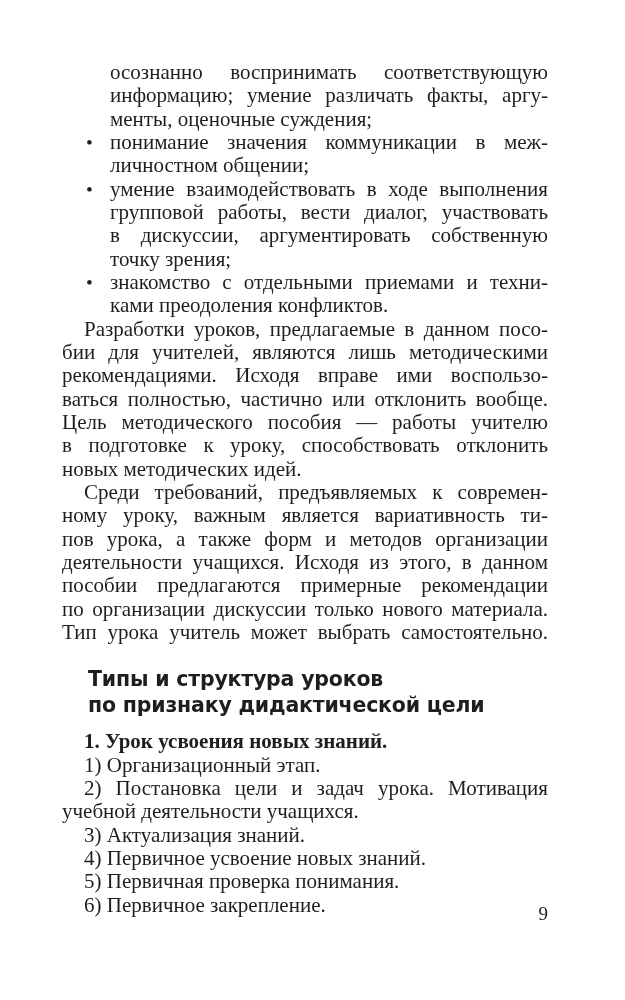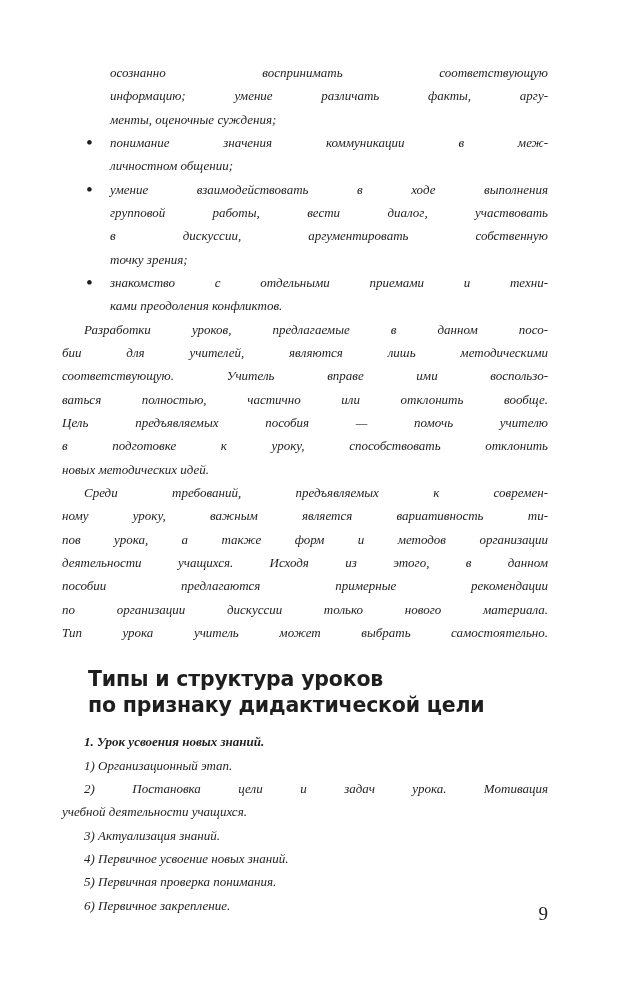--- a/index.html
+++ b/index.html
@@ -22,26 +22,25 @@
     overflow: hidden;
   }
   .text-block {
     position: absolute;
     left: 62px;
     top: 61px;
     width: 486px;
   }
   
   .ln {
-    font-size: 13px;
+    font-size: 21px;
     line-height: 23.33px;
     text-align: justify;
     text-align-last: left;
     white-space: nowrap-; 
-    font-style: italic;
   }
   .j { text-align-last: justify; }
   .ind { text-indent: 22px; }
   .bold { font-weight: bold; }
 
   .bullet-item { position: relative; padding-left: 48px; }
   .bullet-item .dot {
     position: absolute;
     left: 24px;
     top: 0;
@@ -100,23 +99,23 @@
       <div class="bullet-item">
         <span class="dot">•</span>
         <div class="ln j">знакомство с отдельными приемами и техни-</div>
         <div class="ln">ками преодоления конфликтов.</div>
       </div>
     </div>
 
     <div>
       <div class="ln j ind">Разработки уроков, предлагаемые в данном посо-</div>
       <div class="ln j">бии для учителей, являются лишь методическими</div>
-      <div class="ln j">соответствующую. Учитель вправе ими воспользо-</div>
+      <div class="ln j">рекомендациями. Исходя вправе ими воспользо-</div>
       <div class="ln j">ваться полностью, частично или отклонить вообще.</div>
-      <div class="ln j">Цель предъявляемых пособия — помочь учителю</div>
+      <div class="ln j">Цель методического пособия — работы учителю</div>
       <div class="ln j">в подготовке к уроку, способствовать отклонить</div>
       <div class="ln">новых методических идей.</div>
     </div>
 
     <div>
       <div class="ln j ind">Среди требований, предъявляемых к современ-</div>
       <div class="ln j">ному уроку, важным является вариативность ти-</div>
       <div class="ln j">пов урока, а также форм и методов организации</div>
       <div class="ln j">деятельности учащихся. Исходя из этого, в данном</div>
       <div class="ln j">пособии предлагаются примерные рекомендации</div>

